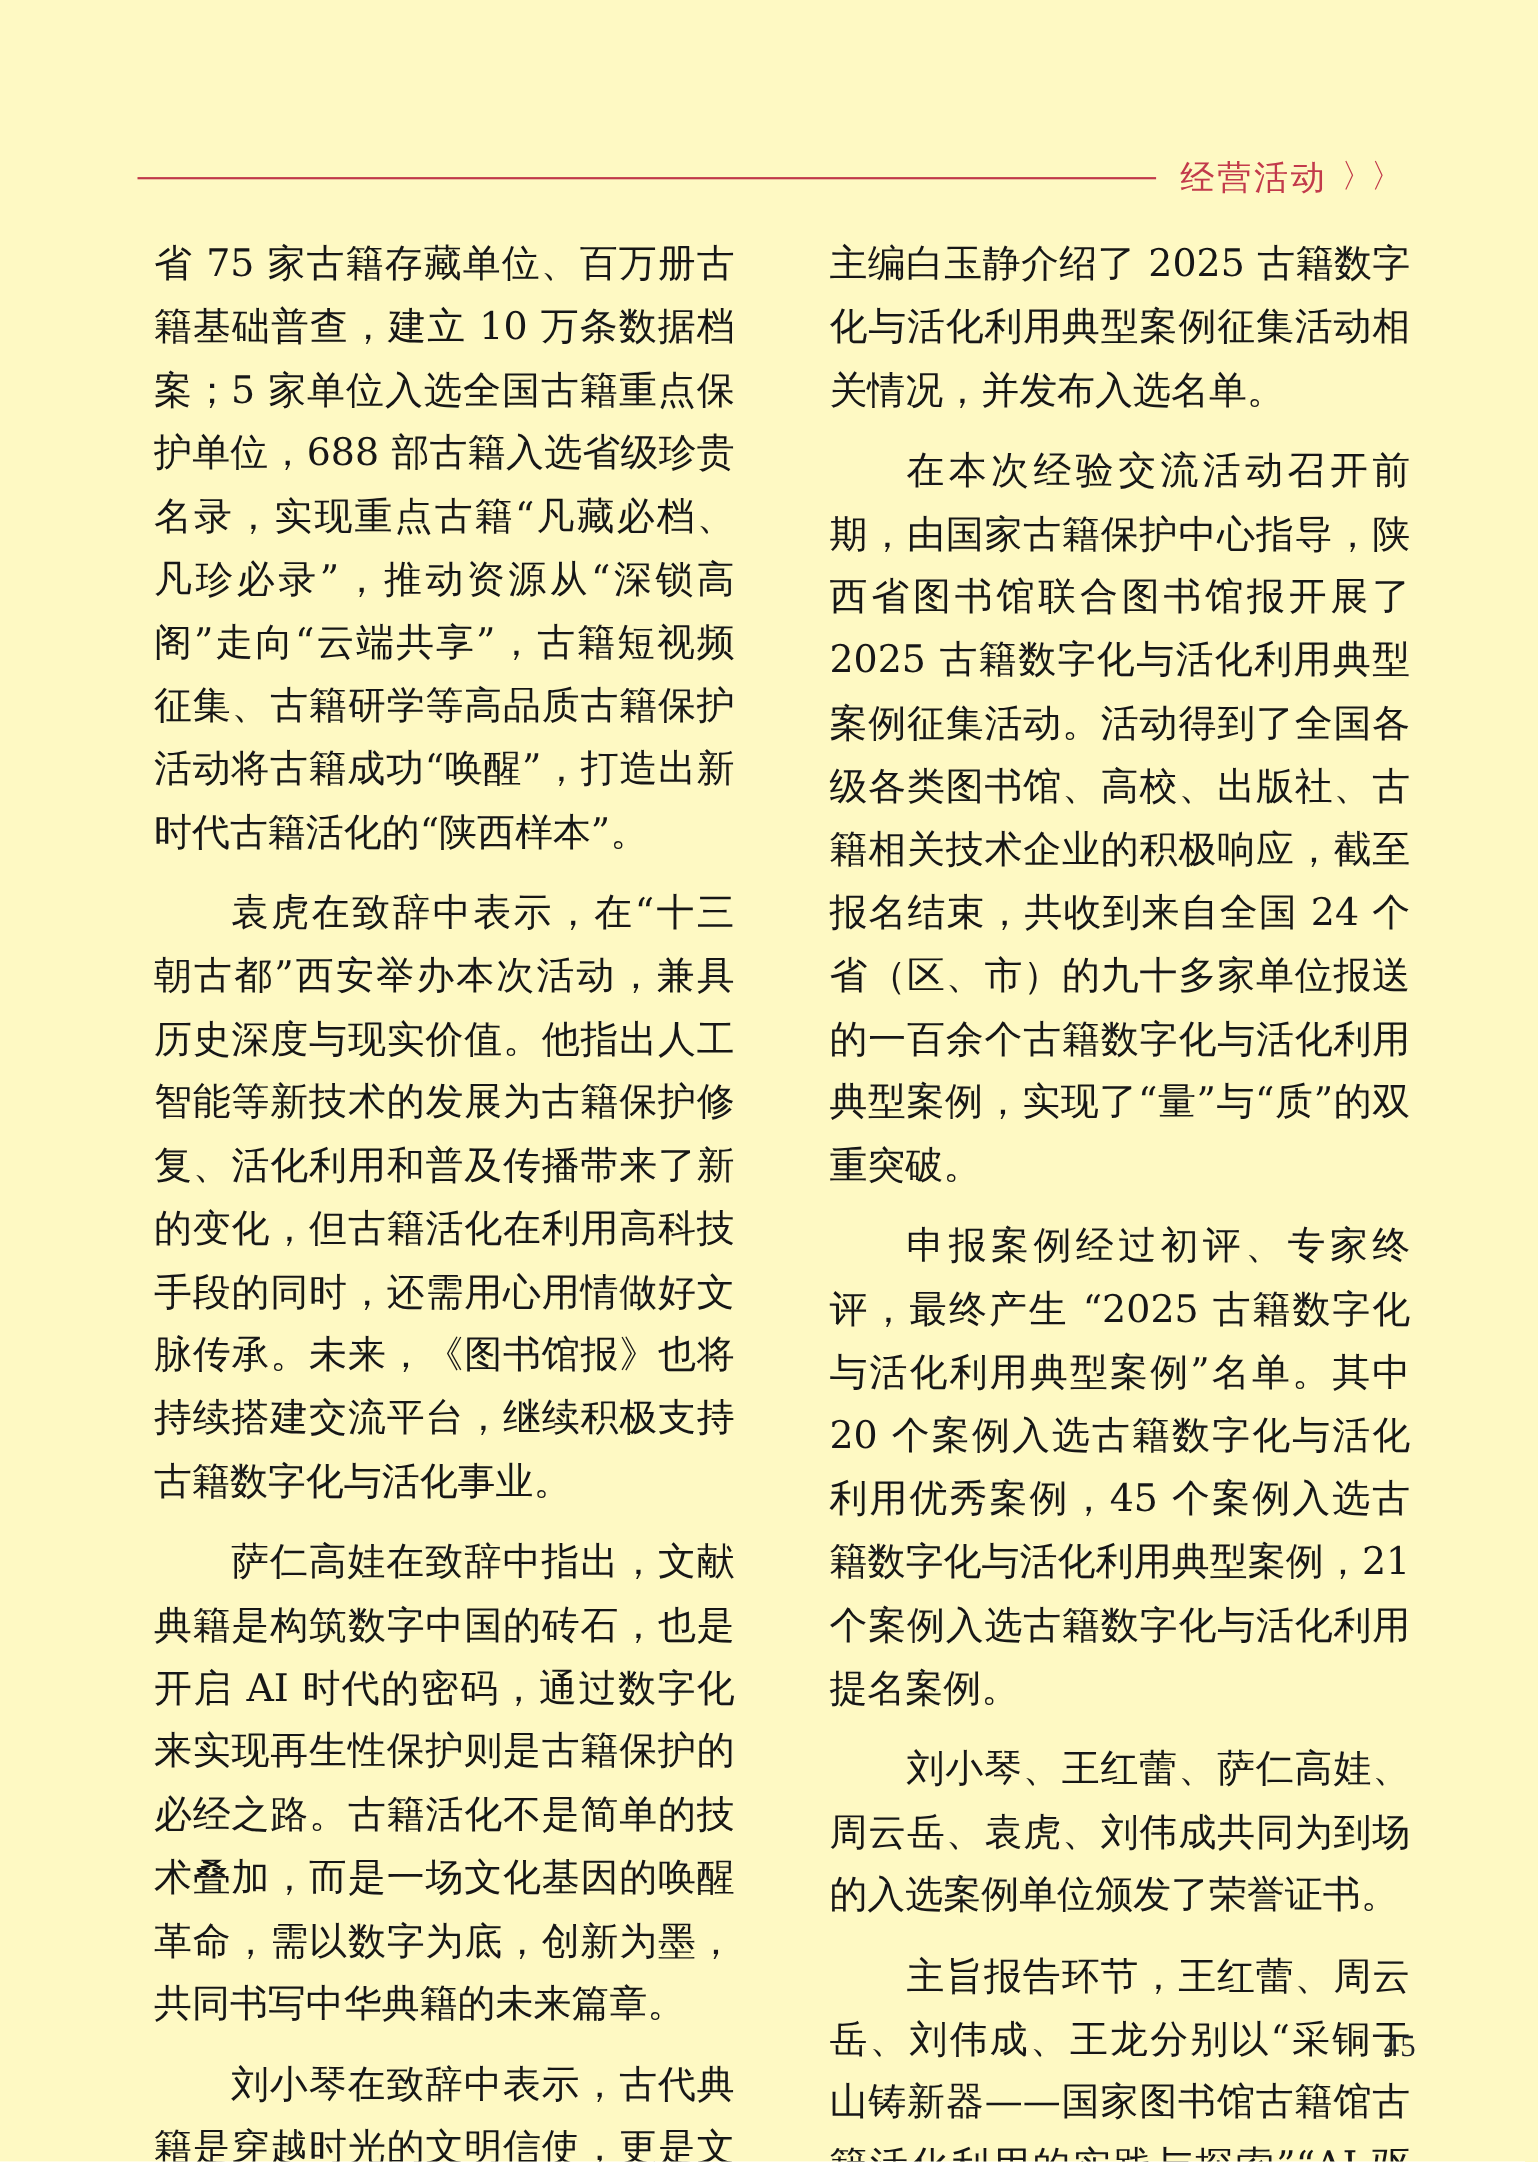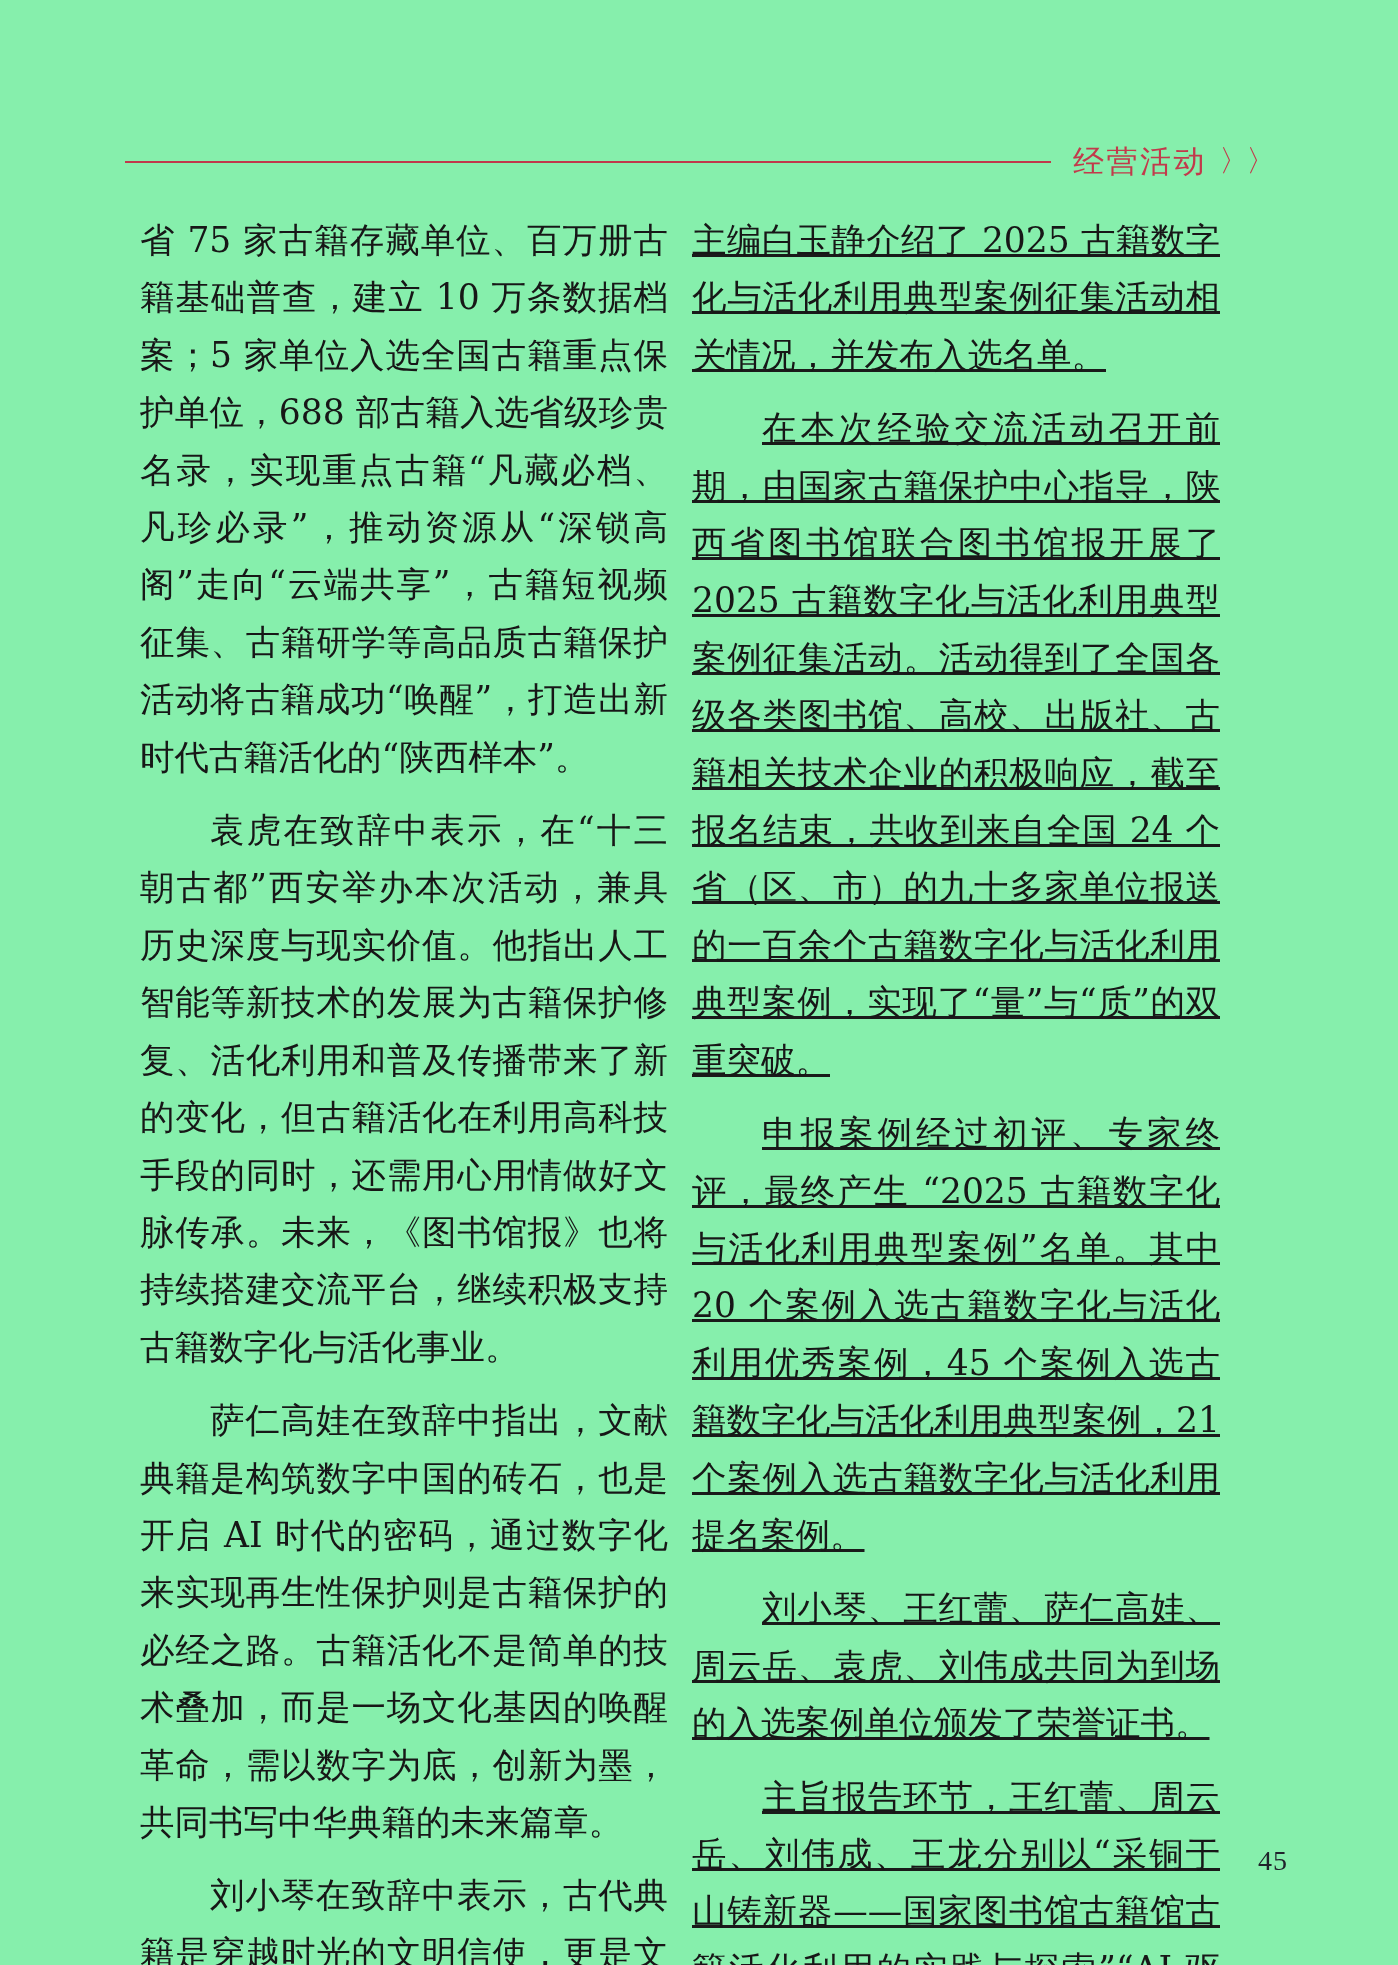--- a/index.html
+++ b/index.html
@@ -12,21 +12,21 @@
     height: 1965px;
     position: relative;
     font-family: "DejaVu Serif", "Liberation Serif", serif;
     color: #1a1a1a;
     overflow: hidden;
   }
 
   .page {
     position: absolute;
     inset: 0;
-    background: #86efac;
+    background: #fef9c3;
   }
 
   
   .running-head {
     position: absolute;
     left: 125px;
     top: 132px;
     width: 1148px;
     height: 58px;
     display: flex;
@@ -67,21 +67,21 @@
     width: 1398px;
     height: 1640px;
   }
   .col {
     position: absolute;
     top: 0;
     width: 560px;
     height: 100%;
   }
   .col-left  { left: 124px; }
-  .col-right { left: 676px; text-decoration: underline; }
+  .col-right { left: 738px; }
 
   p.para {
     margin: 16px;
     font-size: 34.5px;
     line-height: 57.4px;
     text-align: justify;
     text-justify: inter-character;
     text-align-last: left;
     letter-spacing: 0px;
     word-spacing: 0px;

